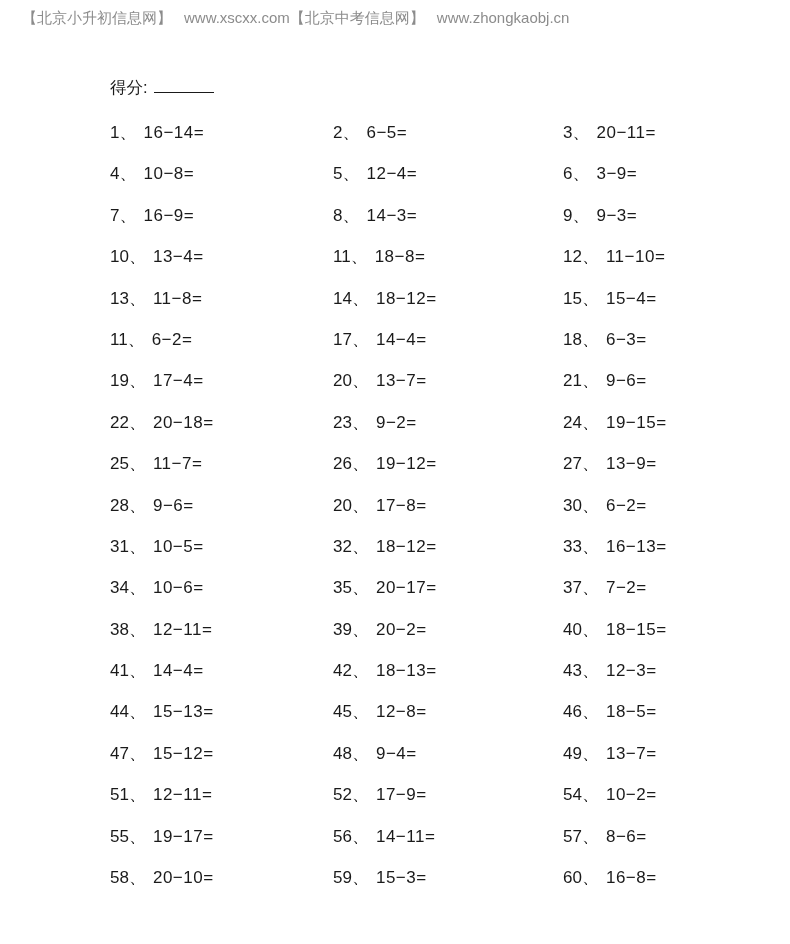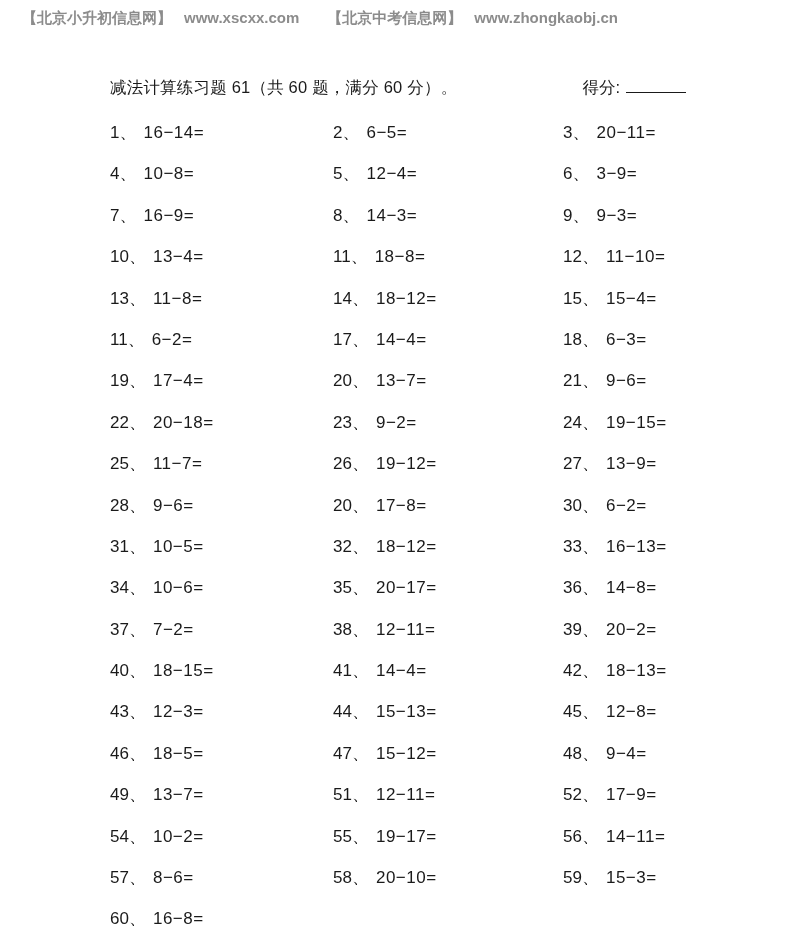--- a/index.html
+++ b/index.html
@@ -10,24 +10,23 @@
     font-family: "Liberation Sans", "DejaVu Sans", sans-serif;
     overflow: hidden;
   }
   .site-banner {
     padding: 9px 0 0 22px;
     font-size: 15px;
     color: #8c8c8c;
     display: flex;
     align-items: baseline;
     white-space: nowrap;
-    font-weight: bold;
   }
   .site-banner .seg1 { margin-right: 12px; }
-  .site-banner .seg2 { margin-right: 28px; }
+  .site-banner .seg2 { }
   .site-banner .seg3 { margin-right: 12px; }
 
   .title-row {
     margin: 49px 0 0 110px;
     width: 576px;
     display: flex;
     justify-content: space-between;
     align-items: baseline;
     font-size: 16.5px;
     color: #1a1a1a;
@@ -64,21 +63,20 @@
 <body>
 
 <div class="site-banner">
   <span class="seg1">【北京小升初信息网】</span>
   <span class="seg2">www.xscxx.com</span>
   <span class="seg3">【北京中考信息网】</span>
   <span>www.zhongkaobj.cn</span>
 </div>
 
 <div class="title-row">
-  <span class="worksheet-title">减法计算练习题 61（共 60 题，满分 60 分）。</span>
   <span class="score-wrap">
     <span class="score-label">得分:</span>
     <span class="score-blank"></span>
   </span>
 </div>
 
 <div class="problems-grid">
     <div class="problem-item">
     <span class="problem-number">1、</span>
     <span class="problem-expression">16−14=</span>
@@ -213,24 +211,20 @@
   </div>
     <div class="problem-item">
     <span class="problem-number">34、</span>
     <span class="problem-expression">10−6=</span>
   </div>
     <div class="problem-item">
     <span class="problem-number">35、</span>
     <span class="problem-expression">20−17=</span>
   </div>
     <div class="problem-item">
-    <span class="problem-number">36、</span>
-    <span class="problem-expression">14−8=</span>
-  </div>
-    <div class="problem-item">
     <span class="problem-number">37、</span>
     <span class="problem-expression">7−2=</span>
   </div>
     <div class="problem-item">
     <span class="problem-number">38、</span>
     <span class="problem-expression">12−11=</span>
   </div>
     <div class="problem-item">
     <span class="problem-number">39、</span>
     <span class="problem-expression">20−2=</span>

